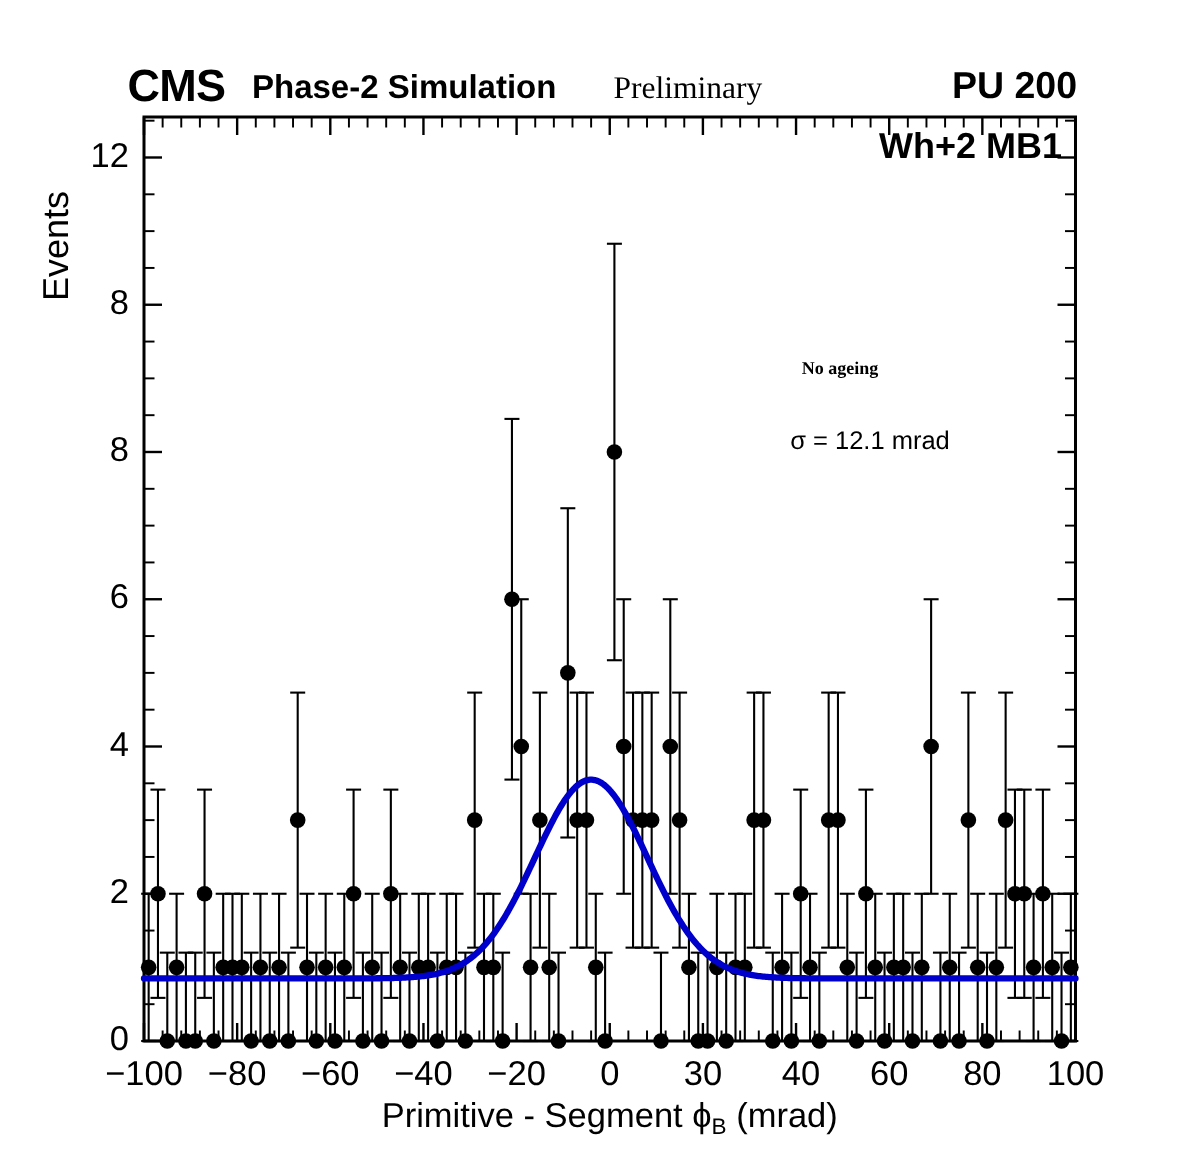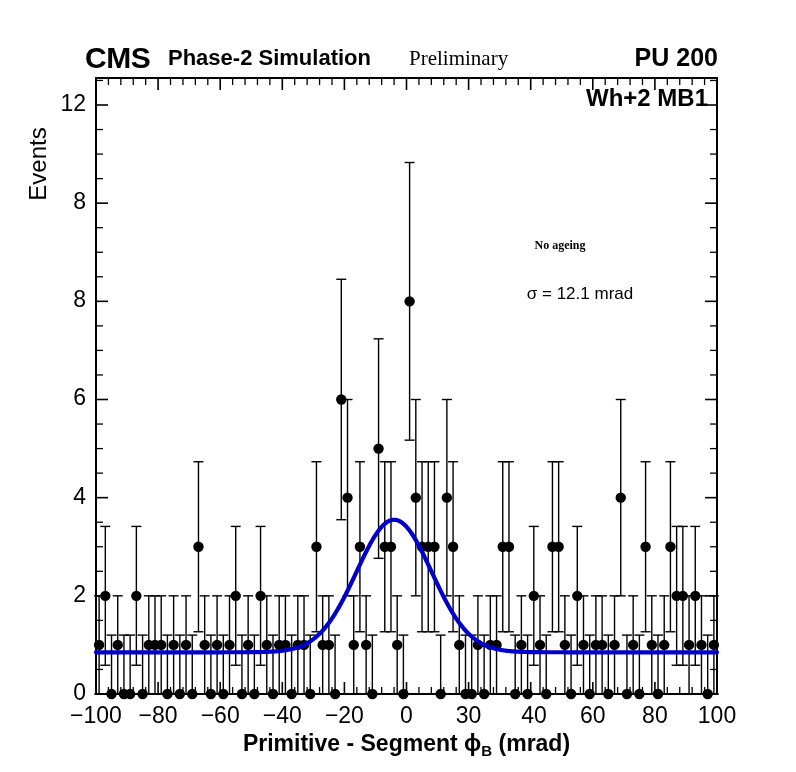--- a/index.html
+++ b/index.html
@@ -16,21 +16,21 @@
   .prelim{position:absolute;left:377px;top:48px;font-size:21px;
        line-height:1;font-family:"Liberation Serif",serif;margin-left:32px;}
   .pu{position:absolute;right:78px;top:45px;font-size:25px;font-weight:bold;
        line-height:1;font-family:"Liberation Sans",sans-serif;}
 
   
   .ylabel{position:absolute;left:-22px;top:150px;width:120px;text-align:center;
           font-size:24px;transform:rotate(-90deg);transform-origin:center center;
           font-family:"Liberation Sans",sans-serif;}
   .xlabel{position:absolute;left:96px;top:730px;width:621px;text-align:center;
-          font-size:23px;font-family:"Liberation Sans",sans-serif;font-weight:bold;}
+          font-size:23px;font-family:"Liberation Sans",sans-serif;}
   .xlabel .sub{font-size:15px;vertical-align:-5px;}
 
   
   .inplot{position:absolute;font-family:"Liberation Sans",sans-serif;}
   .wh{right:88px;top:84px;font-size:24px;font-weight:bold;}
   .noage{left:560px;top:238px;transform:translateX(-50%);font-size:12px;
          font-weight:bold;font-family:"Liberation Serif",serif;}
   .sigma{left:580px;top:284px;transform:translateX(-50%);font-size:17px;
          white-space:nowrap;}
 

